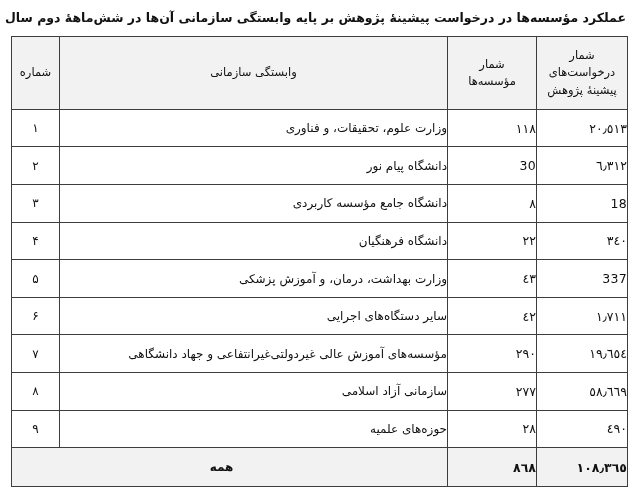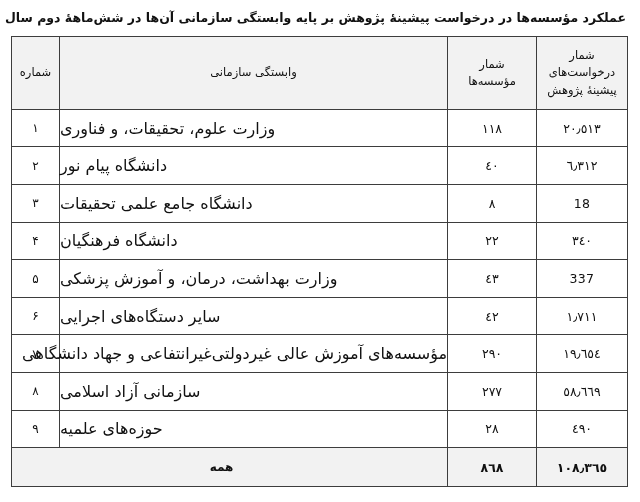--- a/index.html
+++ b/index.html
@@ -68,28 +68,27 @@
   thead th.th-affiliation,
   thead th.th-number {
     vertical-align: middle;
   }
   tbody td {
     height: 36.6px;
     font-size: 12px;
     color: #111111;
   }
   td.cell-num {
-    text-align: center;
     font-size: 12.5px;
     letter-spacing: 0.3px;
   }
   td.cell-name {
-    text-align: left;
+    text-align: right;
     padding-right: 9px;
-    font-size: 16px;
+    font-size: 12px;
     white-space: nowrap;
   }
   td.cell-index {
     text-align: center;
     font-size: 12px;
   }
   tr.total-row td {
     background: #f2f2f2;
     font-weight: bold;
     height: 38px;
@@ -135,28 +134,28 @@
       </thead>
       <tbody>
         <tr>
           <td class="cell-num">٢٠٫٥١٣</td>
           <td class="cell-num">١١٨</td>
           <td class="cell-name">وزارت علوم، تحقیقات، و فناوری</td>
           <td class="cell-index">۱</td>
         </tr>
         <tr>
           <td class="cell-num">٦٫٣١٢</td>
-          <td class="cell-num">٤٠</td>
+          <td class="cell-num">30</td>
           <td class="cell-name">دانشگاه پیام نور</td>
           <td class="cell-index">۲</td>
         </tr>
         <tr>
           <td class="cell-num">18</td>
           <td class="cell-num">٨</td>
-          <td class="cell-name">دانشگاه جامع علمی تحقیقات</td>
+          <td class="cell-name">دانشگاه جامع مؤسسه کاربردی</td>
           <td class="cell-index">۳</td>
         </tr>
         <tr>
           <td class="cell-num">٣٤٠</td>
           <td class="cell-num">٢٢</td>
           <td class="cell-name">دانشگاه فرهنگیان</td>
           <td class="cell-index">۴</td>
         </tr>
         <tr>
           <td class="cell-num">337</td>

